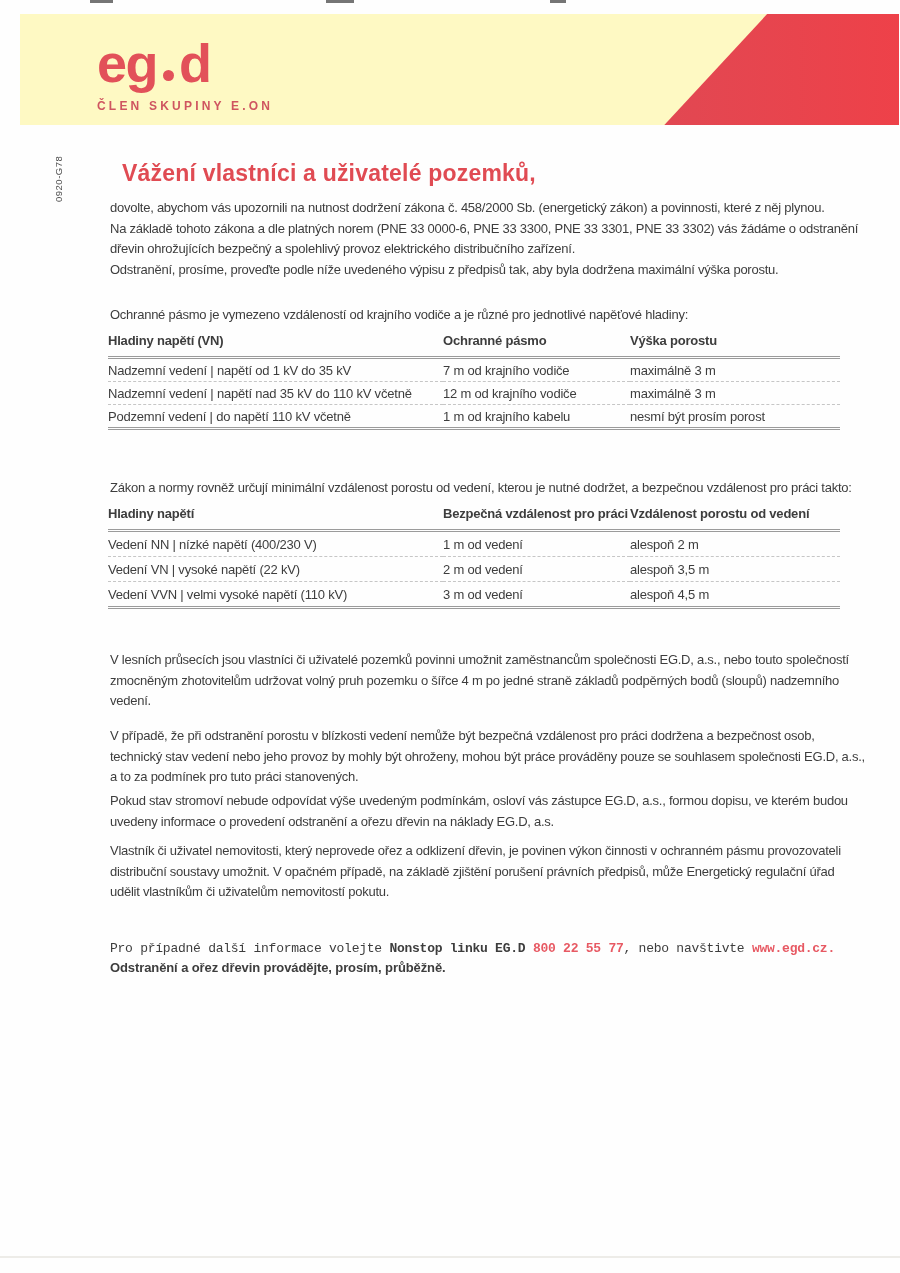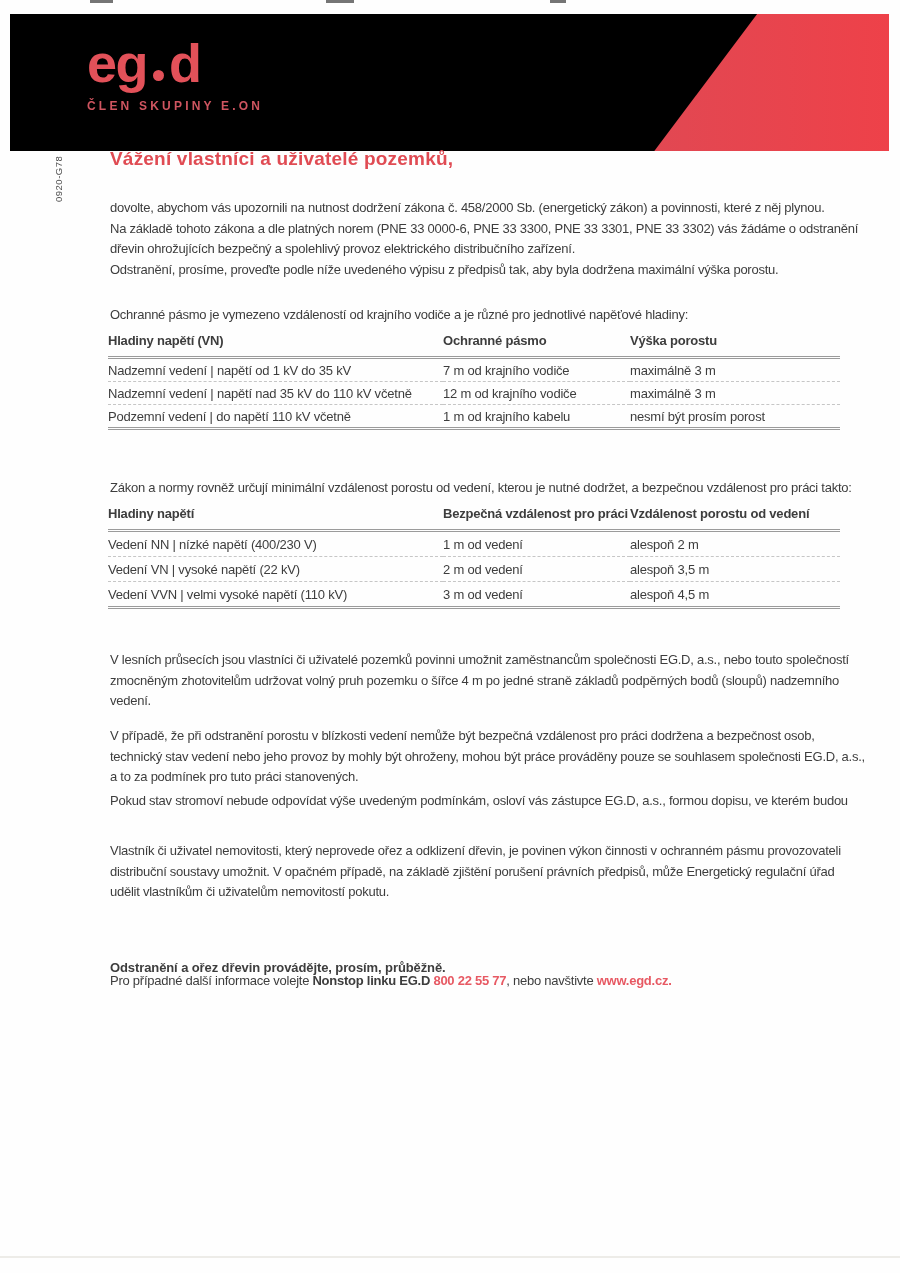--- a/index.html
+++ b/index.html
@@ -7,39 +7,39 @@
     width:900px;height:1273px;background:#ffffff;position:relative;
     font-family:"Liberation Sans", sans-serif;color:#3d3d3d;
     -webkit-font-smoothing:antialiased;
   }
   .page{position:absolute;inset:0;overflow:hidden;background:#fefefe;}
 
   
   .scan-dash{position:absolute;top:0;height:3px;background:#3a3a3a;opacity:.7;}
 
   
-  .band{position:absolute;left:10px;top:14px;width:879px;height:137px;background:#000000;}
+  .band{position:absolute;left:20px;top:14px;width:879px;height:111px;background:#fef9c3;}
   .band-red{position:absolute;inset:0;
     background:linear-gradient(90deg,#b55a70 0%,#d44f5c 45%,#ee4149 100%);
     clip-path:polygon(85% 0,100% 0,100% 100%,73.3% 100%);}
   .logo{position:absolute;left:77px;top:22px;}
   .logo-row{display:flex;align-items:flex-end;color:#e25159;font-weight:bold;
     font-size:54px;line-height:1;letter-spacing:-1.5px;}
   .logo-dot{display:inline-block;width:11px;height:11px;border-radius:50%;
     background:#e25159;margin:0 5px 9px 6px;}
   .logo-tagline{margin-top:9px;font-size:12px;font-weight:bold;letter-spacing:3.2px;
     color:#cf5560;white-space:nowrap;}
 
   
   .vcode{position:absolute;left:52px;top:150px;width:14px;height:52px;}
   .vcode span{position:absolute;left:1px;top:100%;transform-origin:0 0;
     transform:rotate(-90deg);white-space:nowrap;font-size:9.5px;color:#4f4f4f;
     letter-spacing:.5px;}
 
-  .salutation{position:absolute;left:110px;top:148px;margin:0;font-size:19px;
+  .salutation{position:absolute;left:110px;top:148px;margin:12px;font-size:23px;
     font-weight:bold;color:#e04b53;letter-spacing:.2px;}
 
   .blk{position:absolute;left:110px;width:732px;font-size:13px;line-height:20.5px;
     letter-spacing:-.25px;}
   .line{white-space:nowrap;}
   .bold-note{font-weight:bold;letter-spacing:-.1px;}
 
   
   .tbl{position:absolute;left:108px;width:732px;display:grid;
     grid-template-columns:335px 187px 1fr;font-size:13px;letter-spacing:-.2px;}
@@ -141,33 +141,34 @@
   </div>
 
   <div class="blk" style="top:726px;">
     <div class="line">V případě, že při odstranění porostu v blízkosti vedení nemůže být bezpečná vzdálenost pro práci dodržena a bezpečnost osob,</div>
     <div class="line">technický stav vedení nebo jeho provoz by mohly být ohroženy, mohou být práce prováděny pouze se souhlasem společnosti EG.D, a.s.,</div>
     <div class="line">a to za podmínek pro tuto práci stanovených.</div>
   </div>
 
   <div class="blk" style="top:791px;">
     <div class="line">Pokud stav stromoví nebude odpovídat výše uvedeným podmínkám, osloví vás zástupce EG.D, a.s., formou dopisu, ve kterém budou</div>
+    <div class="line">uvedeny informace o provedení odstranění a ořezu dřevin na náklady EG.D, a.s.</div>
   </div>
 
   <div class="blk" style="top:841px;">
     <div class="line">Vlastník či uživatel nemovitosti, který neprovede ořez a odklizení dřevin, je povinen výkon činnosti v ochranném pásmu provozovateli</div>
     <div class="line">distribuční soustavy umožnit. V opačném případě, na základě zjištění porušení právních předpisů, může Energetický regulační úřad</div>
     <div class="line">udělit vlastníkům či uživatelům nemovitostí pokutu.</div>
   </div>
 
   <div class="blk bold-note" style="top:936px;margin-top:22px;">
     <div class="line">Odstranění a ořez dřevin provádějte, prosím, průběžně.</div>
   </div>
 
-  <div class="blk contact" style="top:971px;">
+  <div class="blk contact" style="top:939px;font-family:Liberation Mono, monospace;">
     <div class="line">
       <span>Pro případné další informace volejte </span><span class="b">Nonstop linku EG.D </span><span class="red">800 22 55 77</span><span>, nebo navštivte </span><span class="red">www.egd.cz</span><span class="red">.</span>
     </div>
   </div>
 
   <div class="bottom-line"></div>
 
 </div>
 
 </body></html>

